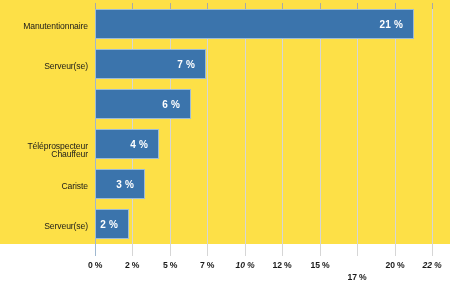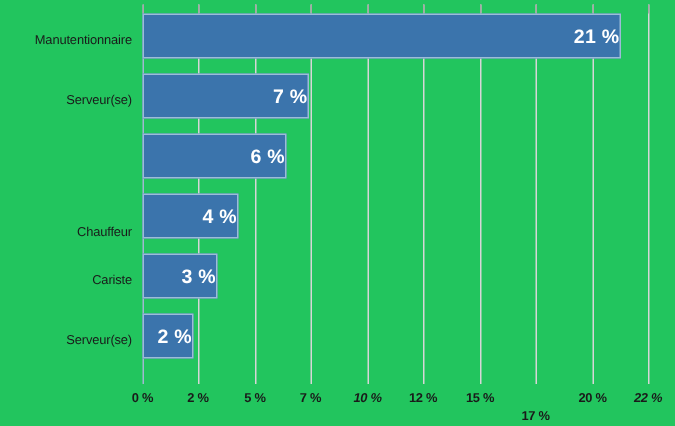--- a/index.html
+++ b/index.html
@@ -10,22 +10,22 @@
   body {
     width: 450px;
     height: 284px;
     font-family: "Liberation Sans", sans-serif;
     overflow: hidden;
   }
 
   #chart-root {
     position: relative;
     width: 450px;
-    height: 284px;
-    background: #22c55e;
+    height: 244px;
+    background: #fde047;
   }
 
   
   #category-axis {
     position: absolute;
     left: 0px;
     top: 8px;
     width: 88px;
     height: 242px;
   }
@@ -71,25 +71,25 @@
 
   .bar {
     position: absolute;
     background: #3b74ac;
     border: 1px solid #9dbcd8;
     box-sizing: border-box;
     height: 30px;
   }
   .bar-value {
     position: absolute;
-    right: 0;
+    right: 10px;
     top: 50%;
     transform: translateY(-50%);
     color: #ffffff;
-    font-size: 13px;
+    font-size: 10px;
     font-weight: bold;
     white-space: nowrap;
     letter-spacing: 0.2px;
   }
 
   
   #value-axis {
     position: absolute;
     left: 95px;
     top: 256px;
@@ -109,20 +109,21 @@
 </style>
 </head>
 <body>
 
 <div id="chart-root">
 
   <div id="category-axis">
     <div class="cat-label" style="top:13px;">Manutentionnaire</div>
     <div class="cat-label" style="top:53px;">Serveur(se)</div>
     <div class="cat-label" style="top:93px;margin-top:48px;">Chauffeur</div>
+    <div class="cat-label" style="top:133px;">Téléprospecteur</div>
     <div class="cat-label" style="top:173px;">Cariste</div>
     <div class="cat-label" style="top:213px;">Serveur(se)</div>
   </div>
 
   <div id="plot-area">
 
     <div class="gridline axis-zero" style="left:0px;"></div>
     <div class="gridline" style="left:37px;"></div>
     <div class="gridline" style="left:75px;"></div>
     <div class="gridline" style="left:112px;"></div>

